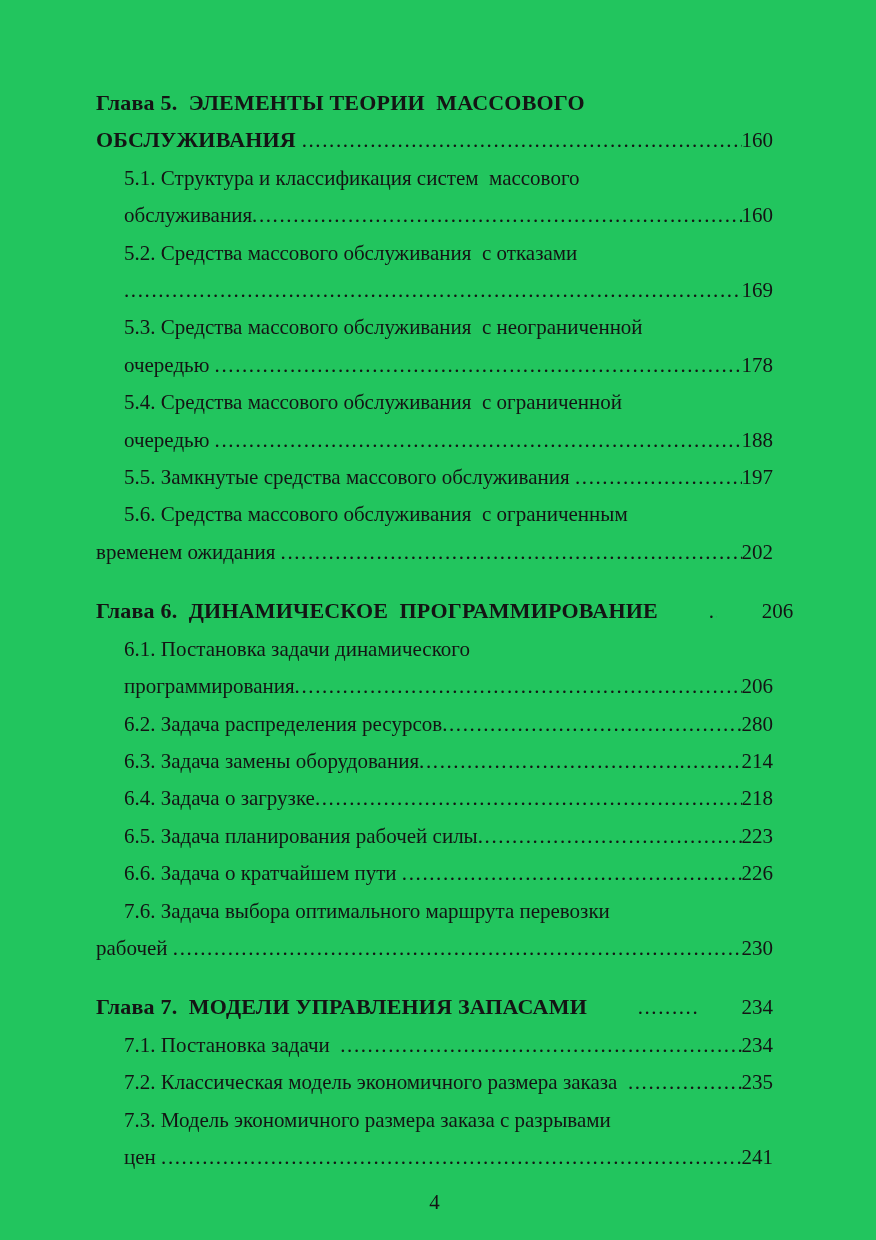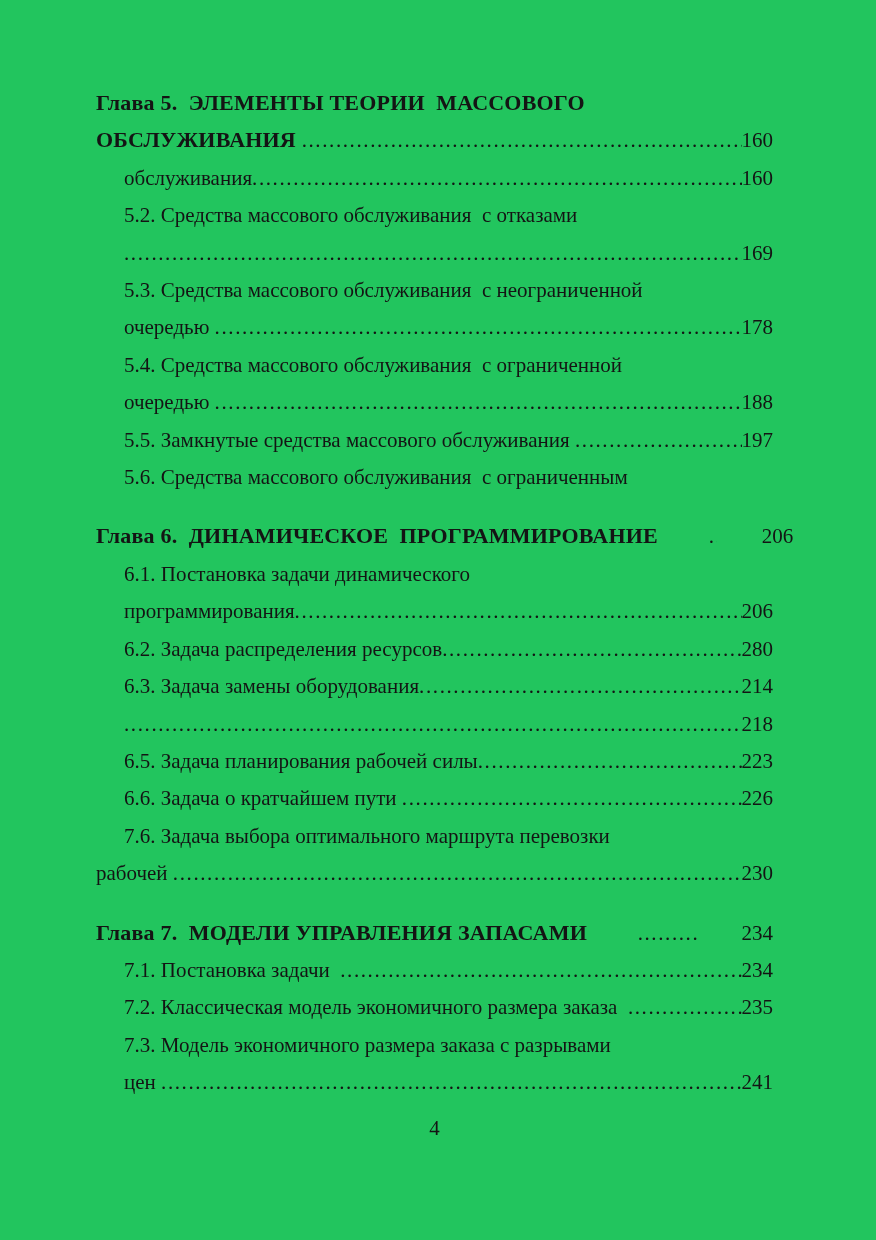--- a/index.html
+++ b/index.html
@@ -39,20 +39,23 @@
   <main class="toc">
       <div class="toc-line indent-chapter bold">
         <span class="toc-text">Глава 5.  ЭЛЕМЕНТЫ ТЕОРИИ  МАССОВОГО</span>
       </div>
       <div class="toc-line indent-chapter bold">
         <span class="toc-text">ОБСЛУЖИВАНИЯ </span>
         <span class="leader"></span>
         <span class="toc-page">160</span>
       </div>
       <div class="toc-line indent-section">
+        <span class="toc-text">5.1. Структура и классификация систем  массового</span>
+      </div>
+      <div class="toc-line indent-section">
         <span class="toc-text">обслуживания</span>
         <span class="leader"></span>
         <span class="toc-page">160</span>
       </div>
       <div class="toc-line indent-section">
         <span class="toc-text">5.2. Средства массового обслуживания  с отказами</span>
       </div>
       <div class="toc-line indent-section">
         <span class="leader"></span>
         <span class="toc-page">169</span>
@@ -74,20 +77,25 @@
         <span class="toc-page">188</span>
       </div>
       <div class="toc-line indent-section">
         <span class="toc-text">5.5. Замкнутые средства массового обслуживания </span>
         <span class="leader"></span>
         <span class="toc-page">197</span>
       </div>
       <div class="toc-line indent-section">
         <span class="toc-text">5.6. Средства массового обслуживания  с ограниченным</span>
       </div>
+      <div class="toc-line indent-margin">
+        <span class="toc-text">временем ожидания </span>
+        <span class="leader"></span>
+        <span class="toc-page">202</span>
+      </div>
       <div class="toc-line indent-chapter bold gap">
         <span class="toc-text">Глава 6.  ДИНАМИЧЕСКОЕ  ПРОГРАММИРОВАНИЕ </span>
         <span class="leader"></span>
         <span class="toc-page">206</span>
       </div>
       <div class="toc-line indent-section">
         <span class="toc-text">6.1. Постановка задачи динамического</span>
       </div>
       <div class="toc-line indent-section">
         <span class="toc-text">программирования</span>
@@ -98,20 +106,21 @@
         <span class="toc-text">6.2. Задача распределения ресурсов</span>
         <span class="leader"></span>
         <span class="toc-page">280</span>
       </div>
       <div class="toc-line indent-section">
         <span class="toc-text">6.3. Задача замены оборудования</span>
         <span class="leader"></span>
         <span class="toc-page">214</span>
       </div>
       <div class="toc-line indent-section">
+        <span class="toc-text">6.4. Задача о загрузке</span>
         <span class="leader"></span>
         <span class="toc-page">218</span>
       </div>
       <div class="toc-line indent-section">
         <span class="toc-text">6.5. Задача планирования рабочей силы</span>
         <span class="leader"></span>
         <span class="toc-page">223</span>
       </div>
       <div class="toc-line indent-section">
         <span class="toc-text">6.6. Задача о кратчайшем пути </span>

